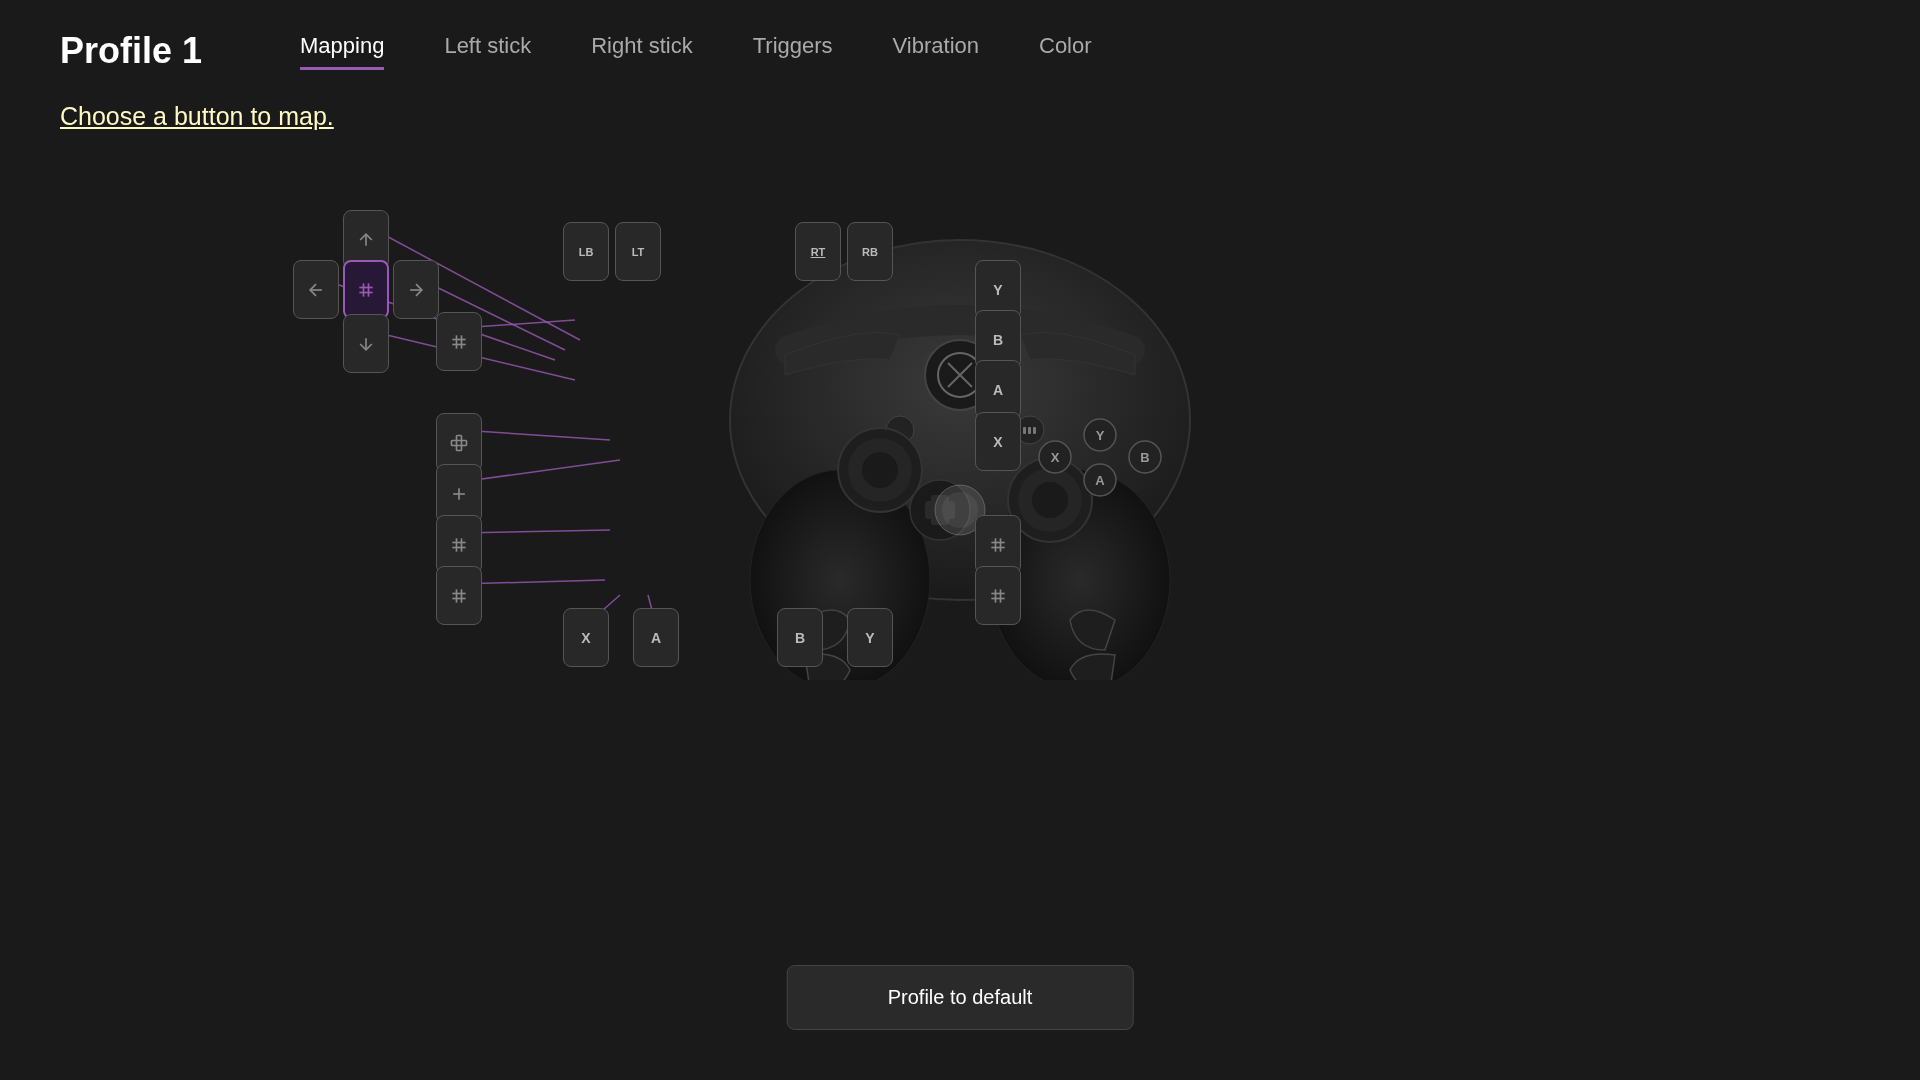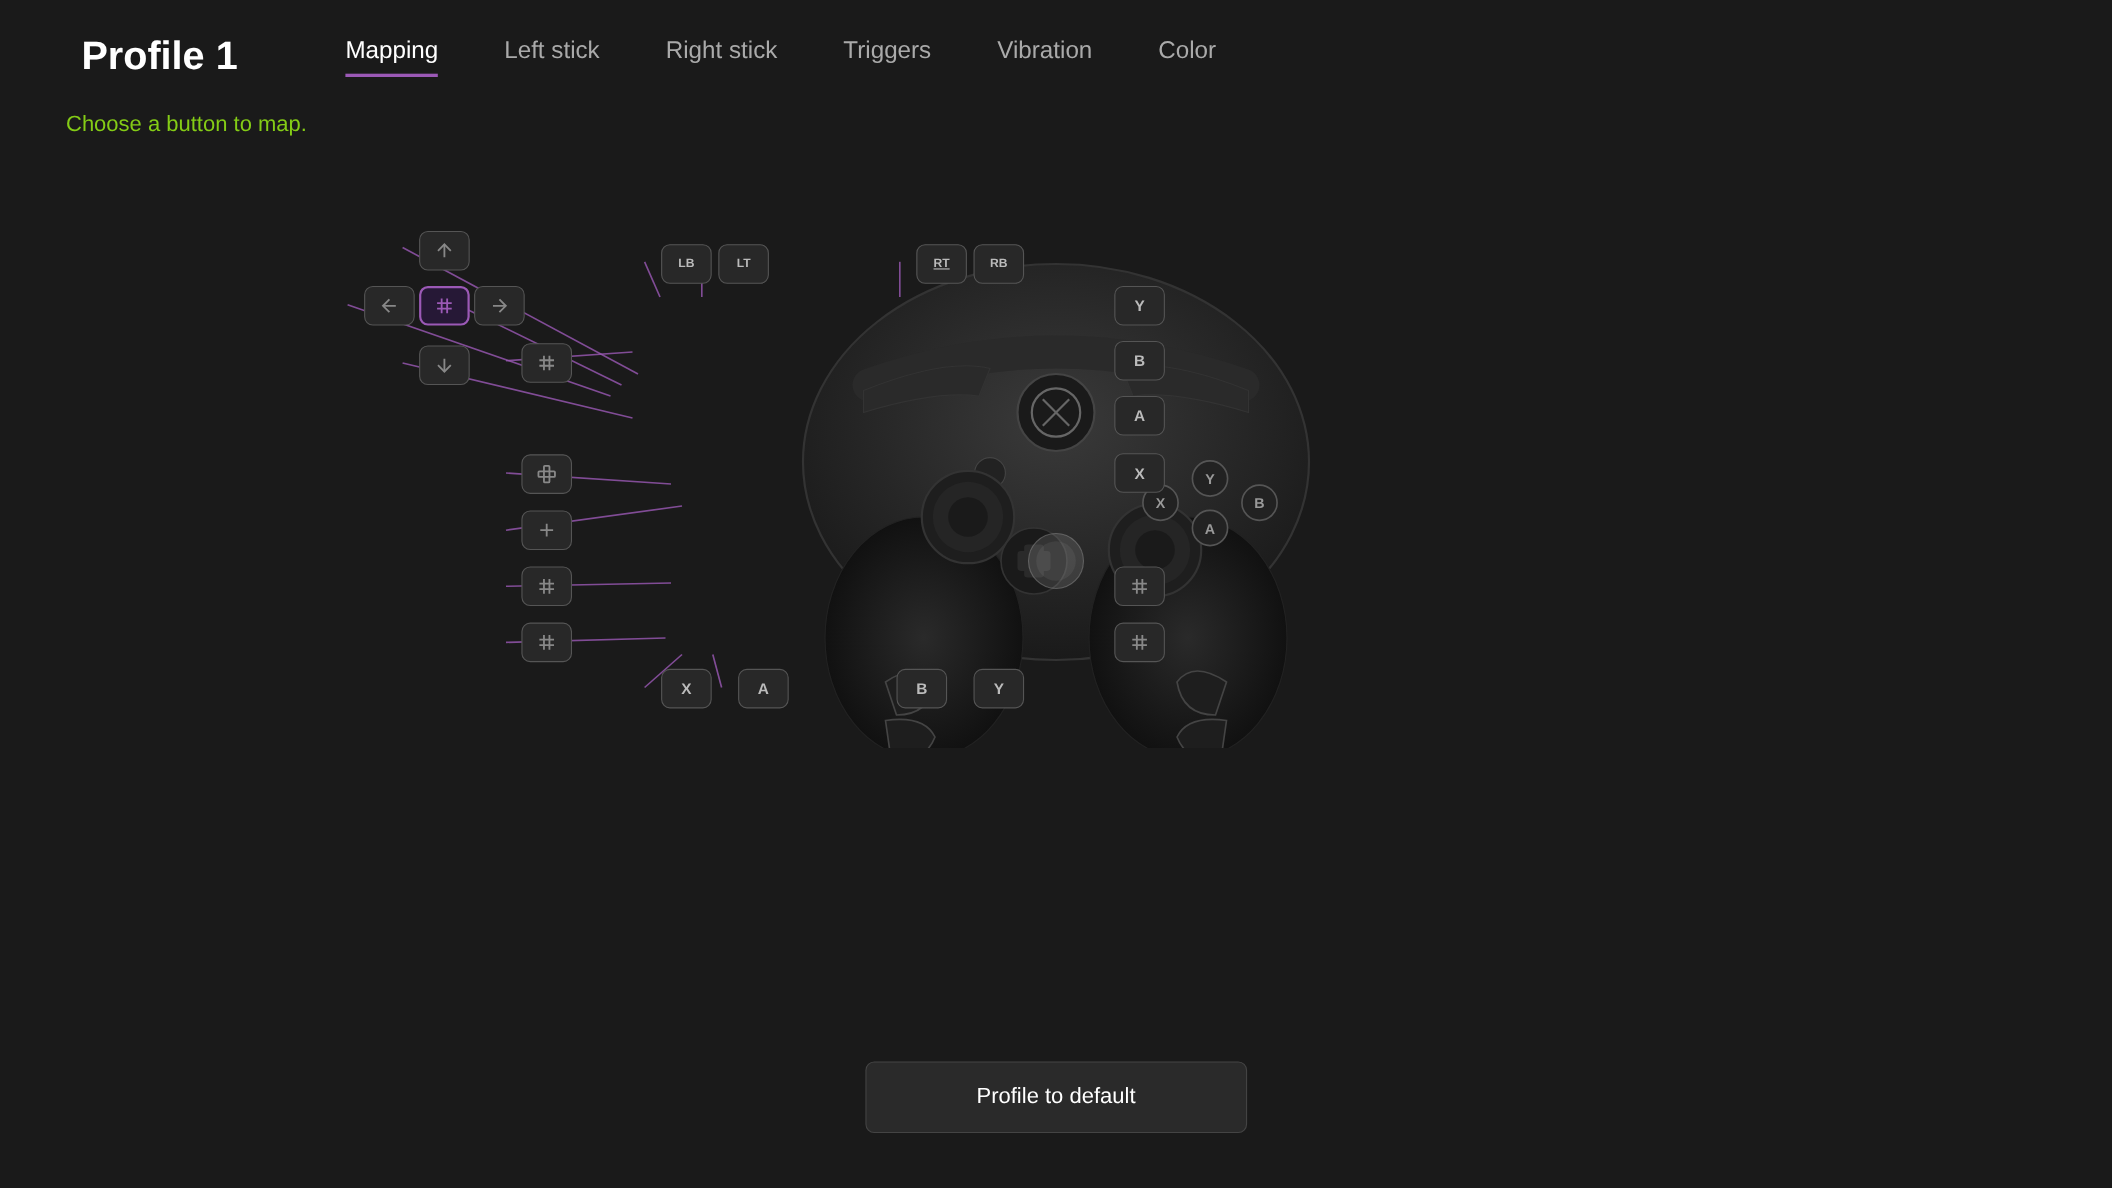--- a/index.html
+++ b/index.html
@@ -18,21 +18,20 @@
       display: flex;
       align-items: center;
       padding: 30px 60px 0 60px;
       gap: 60px;
     }
     .profile-title {
       font-size: 36px;
       font-weight: 600;
       color: #fff;
       min-width: 180px;
-      margin-left: 14px;
     }
     .tabs {
       display: flex;
       gap: 60px;
       align-items: center;
     }
     .tab {
       font-size: 22px;
       color: #aaa;
       cursor: pointer;
@@ -40,23 +39,24 @@
       border-bottom: 3px solid transparent;
       text-decoration: none;
     }
     .tab.active {
       color: #fff;
       border-bottom: 3px solid #9b59b6;
     }
 
     
     .subtitle {
-      font-size: 20px;
-      color: #84cc16;
+      font-size: 25px;
+      color: #fef9c3;
       padding: 30px 60px 0 60px;
+      text-decoration: underline;
     }
 
     
     .restore-btn {
       position: absolute;
       bottom: 30px;
       left: 50%;
       transform: translateX(-50%);
       background: #2a2a2a;
       border: 1px solid #444;
@@ -74,28 +74,27 @@
       height: 1080px;
     }
 
     
     .node {
       position: absolute;
       background: #282828;
       border: 1px solid #555;
       border-radius: 8px;
       width: 46px;
-      height: 36px;
+      height: 59px;
       display: flex;
       align-items: center;
       justify-content: center;
       font-size: 14px;
       color: #ccc;
       cursor: pointer;
-      margin-left: 38px;
     }
     .node.purple-active {
       border: 2px solid #9b59b6;
       background: #261836;
     }
 
     
     .lines-overlay {
       position: absolute;
       top: 0; left: 0;

